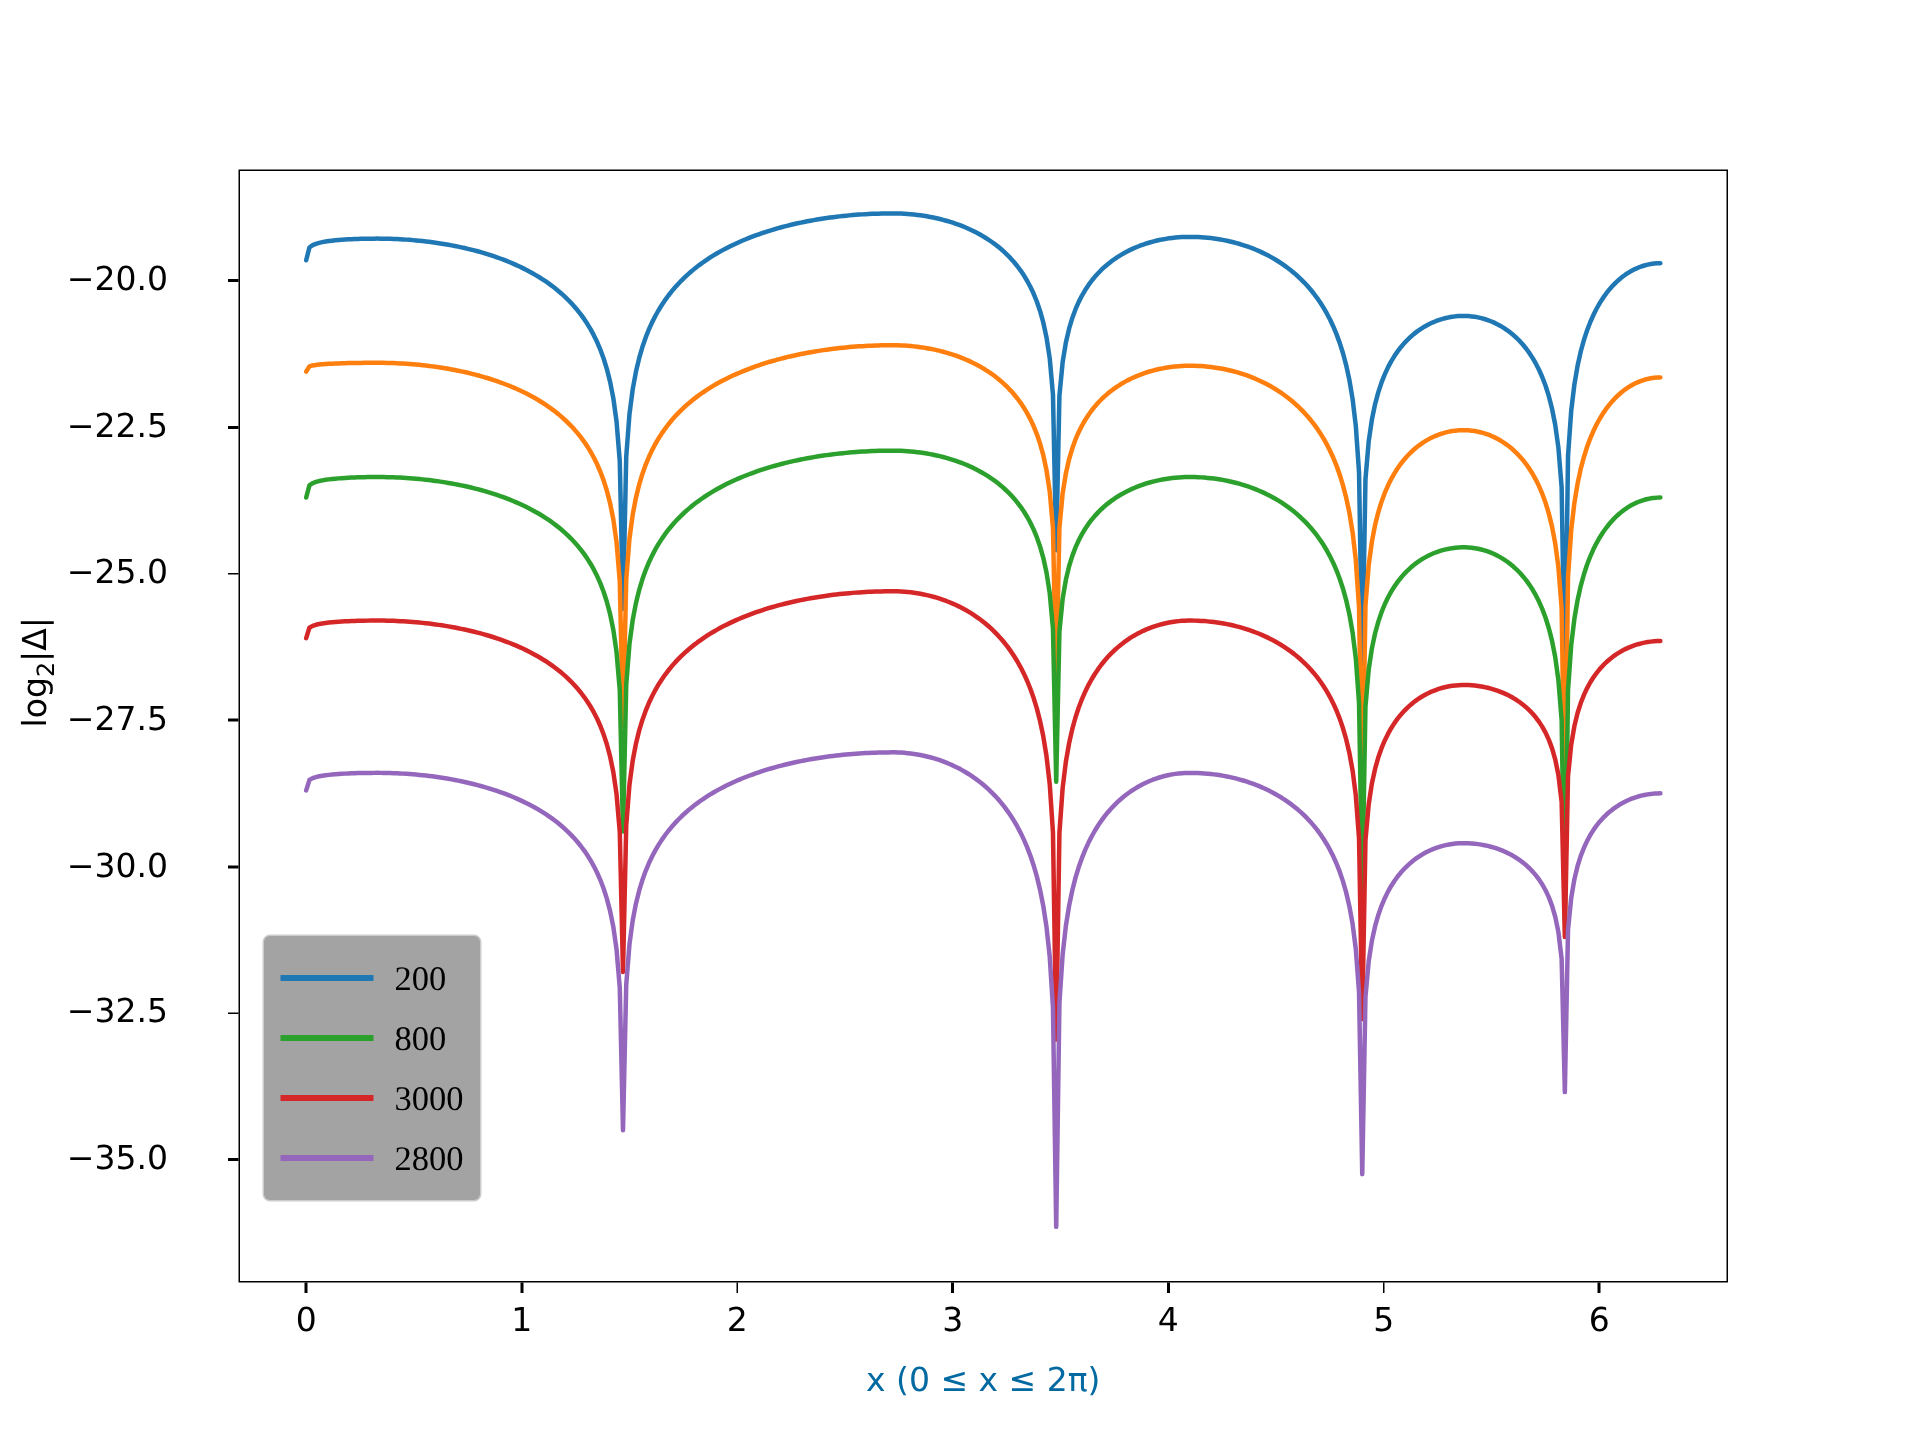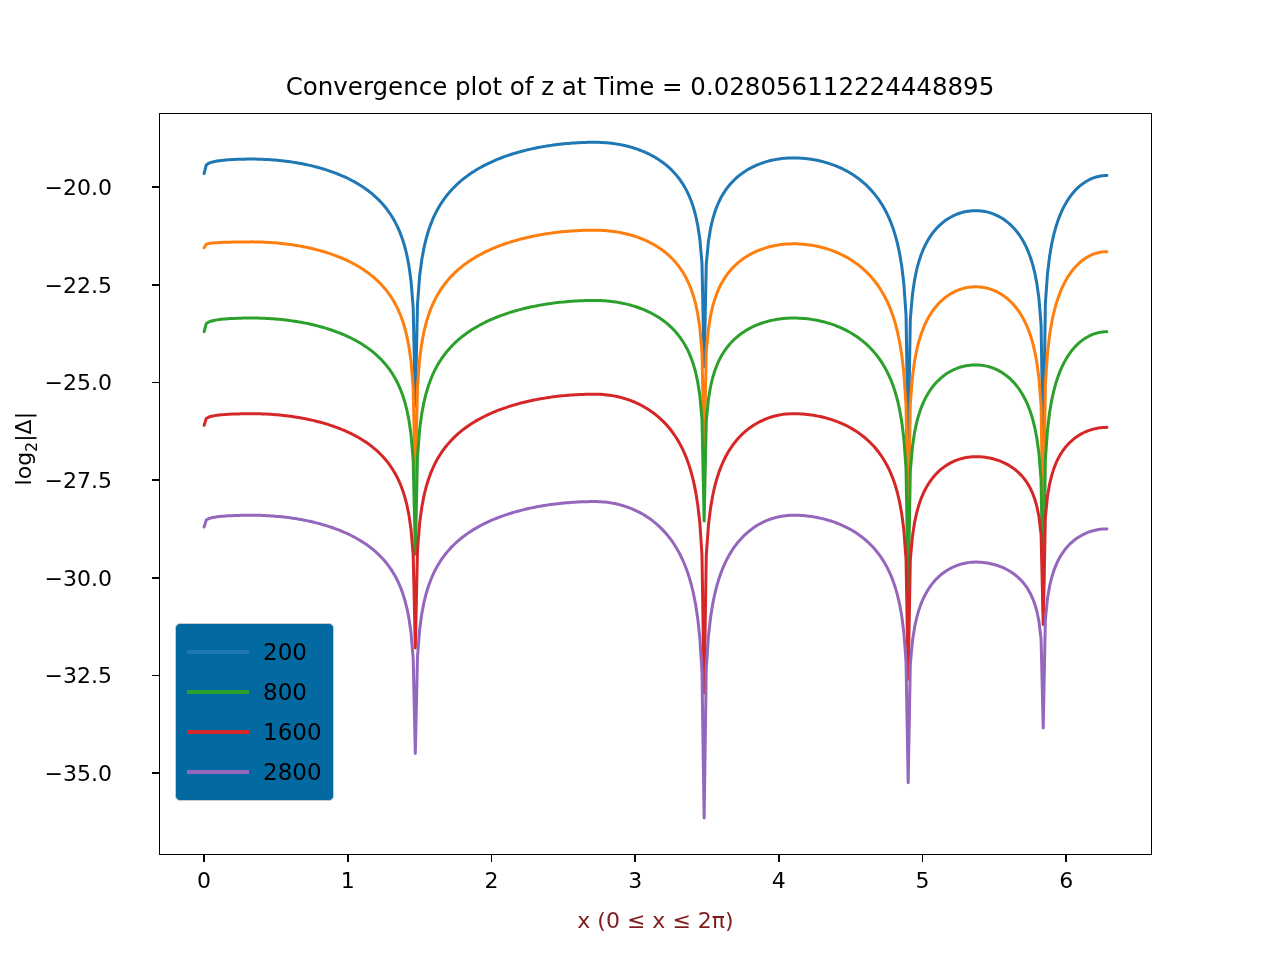--- a/index.html
+++ b/index.html
@@ -83,21 +83,21 @@
     height: 7px;
     background: #000000;
   }
   #xlabel {
     position: absolute;
     left: 159px;
     top: 908px;
     width: 993px;
     text-align: center;
     font-size: 22px;
-    color: #7f1d1d;
+    color: #0369a1;
     white-space: nowrap;
   }
   #ylabel {
     position: absolute;
     left: -74px;
     top: 434px;
     width: 200px;
     text-align: center;
     font-size: 22px;
     color: #000000;
@@ -105,24 +105,25 @@
     white-space: nowrap;
   }
   #ylabel sub {
     font-size: 0.72em;
   }
   #legend {
     position: absolute;
     left: 175px;
     top: 623px;
     padding: 8px 11px;
-    background: #0369a1;
+    background: #a3a3a3;
     border: 1.1px solid #cccccc;
     border-radius: 5px;
     box-sizing: border-box;
+    font-family: Liberation Serif, serif;
   }
   .legend-row {
     display: flex;
     align-items: center;
     height: 40px;
   }
   .legend-swatch {
     width: 62px;
     height: 4px;
     margin-right: 14px;
@@ -133,21 +134,20 @@
     color: #000000;
     line-height: 1;
     white-space: nowrap;
   }
 </style>
 </head>
 <body>
 
 <div id="figure">
 
-  <div id="plot-title">Convergence plot of z at Time = 0.028056112224448895</div>
 
   <div id="axes-area">
     <div id="axes-frame"></div>
     <svg id="curves-svg" viewBox="0 0 993 742" preserveAspectRatio="none">
         <path d="M45.12,60.53 L47.27,51.99 L49.43,50.45 L51.58,49.55 L53.74,48.92 L55.89,48.44 L58.05,48.05 L60.20,47.73 L62.36,47.46 L64.51,47.23 L66.67,47.03 L68.82,46.86 L70.98,46.71 L73.14,46.58 L75.29,46.47 L77.45,46.37 L79.60,46.29 L81.76,46.23 L83.91,46.17 L86.07,46.13 L88.22,46.11 L90.38,46.09 L92.53,46.08 L94.69,46.09 L96.84,46.11 L99.00,46.16 L101.15,46.21 L103.31,46.29 L105.46,46.38 L107.62,46.48 L109.77,46.61 L111.93,46.75 L114.09,46.90 L116.24,47.08 L118.40,47.27 L120.55,47.48 L122.71,47.71 L124.86,47.95 L127.02,48.21 L129.17,48.49 L131.33,48.79 L133.48,49.11 L135.64,49.45 L137.79,49.80 L139.95,50.18 L142.10,50.57 L144.26,50.99 L146.41,51.43 L148.57,51.89 L150.72,52.37 L152.88,52.88 L155.04,53.40 L157.19,53.96 L159.35,54.53 L161.50,55.14 L163.66,55.76 L165.81,56.42 L167.97,57.10 L170.12,57.81 L172.28,58.56 L174.43,59.33 L176.59,60.14 L178.74,60.98 L180.90,61.86 L183.05,62.77 L185.21,63.72 L187.36,64.72 L189.52,65.75 L191.67,66.84 L193.83,67.97 L195.98,69.15 L198.14,70.39 L200.30,71.68 L202.45,73.04 L204.61,74.47 L206.76,75.96 L208.92,77.54 L211.07,79.20 L213.23,80.95 L215.38,82.80 L217.54,84.77 L219.69,86.86 L221.85,89.08 L224.00,91.47 L226.16,94.02 L228.31,96.78 L230.47,99.78 L232.62,103.04 L234.78,106.63 L236.93,110.60 L239.09,115.06 L241.25,120.12 L243.40,125.98 L245.56,132.92 L247.71,141.42 L249.87,152.40 L252.02,167.89 L254.18,194.38 L256.33,292.89 L256.33,292.89 L258.49,191.44 L260.64,163.14 L262.80,146.60 L264.95,134.87 L267.11,125.78 L269.26,118.37 L271.42,112.10 L273.57,106.69 L275.73,101.92 L277.88,97.66 L280.04,93.82 L282.20,90.33 L284.35,87.12 L286.51,84.16 L288.66,81.41 L290.82,78.85 L292.97,76.46 L295.13,74.21 L297.28,72.09 L299.44,70.09 L301.59,68.20 L303.75,66.41 L305.90,64.70 L308.06,63.08 L310.21,61.53 L312.37,60.06 L314.52,58.65 L316.68,57.30 L318.83,56.00 L320.99,54.77 L323.15,53.58 L325.30,52.44 L327.46,51.34 L329.61,50.29 L331.77,49.28 L333.92,48.30 L336.08,47.37 L338.23,46.47 L340.39,45.60 L342.54,44.76 L344.70,43.96 L346.85,43.19 L349.01,42.44 L351.16,41.72 L353.32,41.03 L355.47,40.36 L357.63,39.72 L359.78,39.11 L361.94,38.51 L364.10,37.94 L366.25,37.39 L368.41,36.87 L370.56,36.36 L372.72,35.88 L374.87,35.41 L377.03,34.97 L379.18,34.54 L381.34,34.13 L383.49,33.74 L385.65,33.37 L387.80,33.02 L389.96,32.68 L392.11,32.36 L394.27,32.06 L396.42,31.78 L398.58,31.51 L400.73,31.26 L402.89,31.02 L405.05,30.80 L407.20,30.59 L409.36,30.40 L411.51,30.23 L413.67,30.07 L415.82,29.92 L417.98,29.80 L420.13,29.68 L422.29,29.58 L424.44,29.50 L426.60,29.43 L428.75,29.37 L430.91,29.33 L433.06,29.30 L435.22,29.29 L437.37,29.30 L439.53,29.34 L441.68,29.41 L443.84,29.51 L446.00,29.65 L448.15,29.83 L450.31,30.04 L452.46,30.28 L454.62,30.56 L456.77,30.88 L458.93,31.23 L461.08,31.62 L463.24,32.04 L465.39,32.51 L467.55,33.02 L469.70,33.56 L471.86,34.16 L474.01,34.79 L476.17,35.47 L478.32,36.20 L480.48,36.98 L482.63,37.81 L484.79,38.69 L486.95,39.64 L489.10,40.64 L491.26,41.71 L493.41,42.84 L495.57,44.05 L497.72,45.34 L499.88,46.71 L502.03,48.17 L504.19,49.73 L506.34,51.40 L508.50,53.19 L510.65,55.11 L512.81,57.18 L514.96,59.42 L517.12,61.84 L519.27,64.49 L521.43,67.38 L523.58,70.58 L525.74,74.14 L527.89,78.14 L530.05,82.70 L532.21,87.99 L534.36,94.27 L536.52,101.98 L538.67,111.95 L540.83,126.02 L542.98,150.11 L545.14,253.84 L545.14,253.84 L547.28,150.86 L549.43,128.45 L551.58,115.37 L553.73,106.11 L555.88,98.96 L558.02,93.14 L560.17,88.26 L562.32,84.05 L564.47,80.37 L566.61,77.11 L568.76,74.19 L570.91,71.56 L573.06,69.16 L575.20,66.98 L577.35,64.97 L579.50,63.13 L581.65,61.43 L583.80,59.86 L585.94,58.40 L588.09,57.06 L590.24,55.81 L592.39,54.65 L594.53,53.58 L596.68,52.59 L598.83,51.67 L600.98,50.82 L603.12,50.04 L605.27,49.32 L607.42,48.67 L609.57,48.07 L611.72,47.53 L613.86,47.04 L616.01,46.61 L618.16,46.23 L620.31,45.89 L622.45,45.61 L624.60,45.38 L626.75,45.19 L628.90,45.05 L631.04,44.96 L633.19,44.92 L635.34,44.92 L637.49,44.95 L639.64,45.03 L641.78,45.15 L643.93,45.30 L646.08,45.50 L648.23,45.73 L650.37,46.00 L652.52,46.32 L654.67,46.67 L656.82,47.06 L658.96,47.50 L661.11,47.98 L663.26,48.51 L665.41,49.08 L667.56,49.69 L669.70,50.36 L671.85,51.07 L674.00,51.83 L676.15,52.65 L678.29,53.51 L680.44,54.44 L682.59,55.42 L684.74,56.47 L686.89,57.58 L689.03,58.76 L691.18,60.01 L693.33,61.33 L695.48,62.74 L697.62,64.23 L699.77,65.81 L701.92,67.49 L704.07,69.28 L706.21,71.18 L708.36,73.21 L710.51,75.37 L712.66,77.68 L714.81,80.16 L716.95,82.83 L719.10,85.71 L721.25,88.83 L723.40,92.23 L725.54,95.95 L727.69,100.05 L729.84,104.62 L731.99,109.74 L734.13,115.58 L736.28,122.35 L738.43,130.39 L740.58,140.25 L742.73,153.00 L744.87,170.99 L747.02,201.79 L749.17,331.95 L749.17,331.95 L751.31,206.47 L753.46,181.36 L755.60,166.72 L757.74,156.38 L759.89,148.42 L762.03,141.97 L764.18,136.57 L766.32,131.95 L768.46,127.94 L770.61,124.40 L772.75,121.26 L774.89,118.46 L777.04,115.94 L779.18,113.67 L781.33,111.62 L783.47,109.76 L785.61,108.08 L787.76,106.56 L789.90,105.19 L792.05,103.96 L794.19,102.85 L796.33,101.87 L798.48,100.99 L800.62,100.23 L802.76,99.57 L804.91,99.01 L807.05,98.55 L809.20,98.19 L811.34,97.91 L813.48,97.73 L815.63,97.64 L817.77,97.64 L819.92,97.74 L822.06,97.93 L824.20,98.21 L826.35,98.60 L828.49,99.08 L830.63,99.67 L832.78,100.36 L834.92,101.16 L837.07,102.08 L839.21,103.11 L841.35,104.27 L843.50,105.57 L845.64,107.01 L847.79,108.61 L849.93,110.37 L852.07,112.32 L854.22,114.47 L856.36,116.86 L858.50,119.50 L860.65,122.45 L862.79,125.74 L864.94,129.45 L867.08,133.67 L869.22,138.52 L871.37,144.18 L873.51,150.96 L875.66,159.32 L877.80,170.17 L879.94,185.54 L882.09,211.91 L884.23,343.66 L884.23,343.66 L886.35,190.95 L888.48,160.82 L890.60,143.26 L892.72,130.87 L894.84,121.33 L896.97,113.61 L899.09,107.16 L901.21,101.65 L903.33,96.86 L905.46,92.66 L907.58,88.93 L909.70,85.61 L911.83,82.64 L913.95,79.97 L916.07,77.56 L918.19,75.40 L920.32,73.45 L922.44,71.70 L924.56,70.13 L926.68,68.74 L928.81,67.50 L930.93,66.41 L933.05,65.47 L935.17,64.66 L937.30,63.99 L939.42,63.44 L941.54,63.02 L943.66,62.72 L945.79,62.54 L947.91,62.48" fill="none" stroke="#1f77b4" stroke-width="3" stroke-linecap="round" stroke-linejoin="round"></path>
         <path d="M45.12,134.73 L47.27,131.27 L49.43,130.64 L51.58,130.28 L53.74,130.02 L55.89,129.83 L58.05,129.67 L60.20,129.54 L62.36,129.43 L64.51,129.34 L66.67,129.26 L68.82,129.19 L70.98,129.13 L73.14,129.08 L75.29,129.03 L77.45,128.99 L79.60,128.96 L81.76,128.93 L83.91,128.91 L86.07,128.89 L88.22,128.88 L90.38,128.88 L92.53,128.87 L94.69,128.88 L96.84,128.91 L99.00,128.95 L101.15,129.00 L103.31,129.07 L105.46,129.16 L107.62,129.27 L109.77,129.39 L111.93,129.53 L114.09,129.68 L116.24,129.85 L118.40,130.04 L120.55,130.24 L122.71,130.47 L124.86,130.71 L127.02,130.96 L129.17,131.24 L131.33,131.53 L133.48,131.84 L135.64,132.17 L137.79,132.52 L139.95,132.89 L142.10,133.28 L144.26,133.69 L146.41,134.12 L148.57,134.57 L150.72,135.04 L152.88,135.54 L155.04,136.06 L157.19,136.60 L159.35,137.16 L161.50,137.75 L163.66,138.37 L165.81,139.01 L167.97,139.68 L170.12,140.38 L172.28,141.11 L174.43,141.87 L176.59,142.66 L178.74,143.49 L180.90,144.35 L183.05,145.24 L185.21,146.18 L187.36,147.15 L189.52,148.17 L191.67,149.23 L193.83,150.34 L195.98,151.50 L198.14,152.72 L200.30,153.99 L202.45,155.32 L204.61,156.72 L206.76,158.19 L208.92,159.73 L211.07,161.36 L213.23,163.08 L215.38,164.90 L217.54,166.83 L219.69,168.87 L221.85,171.06 L224.00,173.40 L226.16,175.91 L228.31,178.61 L230.47,181.55 L232.62,184.75 L234.78,188.27 L236.93,192.17 L239.09,196.54 L241.25,201.51 L243.40,207.25 L245.56,214.06 L247.71,222.41 L249.87,233.18 L252.02,248.37 L254.18,274.36 L256.33,371.00 L256.33,371.00 L258.49,273.30 L260.64,246.06 L262.80,230.13 L264.95,218.83 L267.11,210.08 L269.26,202.94 L271.42,196.90 L273.57,191.69 L275.73,187.10 L277.88,183.00 L280.04,179.30 L282.20,175.93 L284.35,172.85 L286.51,169.99 L288.66,167.35 L290.82,164.89 L292.97,162.58 L295.13,160.41 L297.28,158.37 L299.44,156.45 L301.59,154.63 L303.75,152.90 L305.90,151.26 L308.06,149.70 L310.21,148.21 L312.37,146.78 L314.52,145.43 L316.68,144.13 L318.83,142.88 L320.99,141.69 L323.15,140.55 L325.30,139.45 L327.46,138.39 L329.61,137.38 L331.77,136.41 L333.92,135.47 L336.08,134.57 L338.23,133.70 L340.39,132.86 L342.54,132.06 L344.70,131.28 L346.85,130.54 L349.01,129.82 L351.16,129.13 L353.32,128.46 L355.47,127.82 L357.63,127.20 L359.78,126.61 L361.94,126.04 L364.10,125.49 L366.25,124.96 L368.41,124.46 L370.56,123.97 L372.72,123.50 L374.87,123.05 L377.03,122.63 L379.18,122.21 L381.34,121.82 L383.49,121.45 L385.65,121.09 L387.80,120.75 L389.96,120.43 L392.11,120.12 L394.27,119.83 L396.42,119.55 L398.58,119.29 L400.73,119.05 L402.89,118.82 L405.05,118.61 L407.20,118.41 L409.36,118.23 L411.51,118.06 L413.67,117.91 L415.82,117.77 L417.98,117.64 L420.13,117.53 L422.29,117.44 L424.44,117.36 L426.60,117.29 L428.75,117.24 L430.91,117.20 L433.06,117.17 L435.22,117.16 L437.37,117.17 L439.53,117.20 L441.68,117.28 L443.84,117.39 L446.00,117.53 L448.15,117.70 L450.31,117.91 L452.46,118.16 L454.62,118.44 L456.77,118.76 L458.93,119.11 L461.08,119.50 L463.24,119.94 L465.39,120.41 L467.55,120.92 L469.70,121.47 L471.86,122.07 L474.01,122.71 L476.17,123.39 L478.32,124.13 L480.48,124.91 L482.63,125.75 L484.79,126.64 L486.95,127.59 L489.10,128.61 L491.26,129.68 L493.41,130.83 L495.57,132.05 L497.72,133.35 L499.88,134.73 L502.03,136.20 L504.19,137.78 L506.34,139.46 L508.50,141.27 L510.65,143.21 L512.81,145.29 L514.96,147.55 L517.12,149.99 L519.27,152.66 L521.43,155.58 L523.58,158.81 L525.74,162.40 L527.89,166.43 L530.05,171.03 L532.21,176.37 L534.36,182.70 L536.52,190.48 L538.67,200.53 L540.83,214.73 L542.98,239.03 L545.14,343.66 L545.14,343.66 L547.28,238.75 L549.43,215.93 L551.58,202.60 L553.73,193.17 L555.88,185.89 L558.02,179.96 L560.17,174.98 L562.32,170.70 L564.47,166.95 L566.61,163.63 L568.76,160.65 L570.91,157.97 L573.06,155.53 L575.20,153.30 L577.35,151.26 L579.50,149.39 L581.65,147.65 L583.80,146.05 L585.94,144.57 L588.09,143.20 L590.24,141.93 L592.39,140.75 L594.53,139.66 L596.68,138.65 L598.83,137.71 L600.98,136.85 L603.12,136.05 L605.27,135.32 L607.42,134.65 L609.57,134.04 L611.72,133.49 L613.86,133.00 L616.01,132.56 L618.16,132.17 L620.31,131.83 L622.45,131.54 L624.60,131.30 L626.75,131.11 L628.90,130.97 L631.04,130.88 L633.19,130.83 L635.34,130.83 L637.49,130.87 L639.64,130.95 L641.78,131.07 L643.93,131.23 L646.08,131.43 L648.23,131.67 L650.37,131.95 L652.52,132.27 L654.67,132.63 L656.82,133.04 L658.96,133.49 L661.11,133.98 L663.26,134.52 L665.41,135.11 L667.56,135.74 L669.70,136.42 L671.85,137.15 L674.00,137.93 L676.15,138.77 L678.29,139.66 L680.44,140.62 L682.59,141.63 L684.74,142.70 L686.89,143.84 L689.03,145.05 L691.18,146.34 L693.33,147.70 L695.48,149.14 L697.62,150.67 L699.77,152.30 L701.92,154.02 L704.07,155.86 L706.21,157.81 L708.36,159.89 L710.51,162.11 L712.66,164.49 L714.81,167.04 L716.95,169.78 L719.10,172.74 L721.25,175.94 L723.40,179.43 L725.54,183.26 L727.69,187.47 L729.84,192.16 L731.99,197.42 L734.13,203.42 L736.28,210.38 L738.43,218.63 L740.58,228.76 L742.73,241.86 L744.87,260.34 L747.02,291.98 L749.17,425.67 L749.17,425.67 L751.31,290.78 L753.46,263.79 L755.60,248.05 L757.74,236.94 L759.89,228.38 L762.03,221.45 L764.18,215.64 L766.32,210.68 L768.46,206.36 L770.61,202.56 L772.75,199.19 L774.89,196.18 L777.04,193.47 L779.18,191.03 L781.33,188.82 L783.47,186.83 L785.61,185.02 L787.76,183.39 L789.90,181.91 L792.05,180.59 L794.19,179.40 L796.33,178.34 L798.48,177.40 L800.62,176.58 L802.76,175.87 L804.91,175.27 L807.05,174.77 L809.20,174.38 L811.34,174.09 L813.48,173.89 L815.63,173.80 L817.77,173.80 L819.92,173.90 L822.06,174.09 L824.20,174.39 L826.35,174.79 L828.49,175.29 L830.63,175.90 L832.78,176.62 L834.92,177.46 L837.07,178.41 L839.21,179.48 L841.35,180.69 L843.50,182.04 L845.64,183.54 L847.79,185.19 L849.93,187.03 L852.07,189.05 L854.22,191.29 L856.36,193.77 L858.50,196.52 L860.65,199.58 L862.79,203.01 L864.94,206.87 L867.08,211.25 L869.22,216.29 L871.37,222.18 L873.51,229.23 L875.66,237.92 L877.80,249.20 L879.94,265.18 L882.09,292.60 L884.23,429.58 L884.23,429.58 L886.35,271.56 L888.48,240.39 L890.60,222.22 L892.72,209.40 L894.84,199.53 L896.97,191.54 L899.09,184.86 L901.21,179.16 L903.33,174.21 L905.46,169.86 L907.58,166.00 L909.70,162.57 L911.83,159.49 L913.95,156.73 L916.07,154.24 L918.19,152.00 L920.32,149.99 L922.44,148.17 L924.56,146.55 L926.68,145.11 L928.81,143.83 L930.93,142.70 L933.05,141.73 L935.17,140.89 L937.30,140.19 L939.42,139.63 L941.54,139.19 L943.66,138.88 L945.79,138.70 L947.91,138.64" fill="none" stroke="#ff7f0e" stroke-width="3" stroke-linecap="round" stroke-linejoin="round"></path>
         <path d="M45.12,218.69 L47.27,210.62 L49.43,209.15 L51.58,208.30 L53.74,207.71 L55.89,207.25 L58.05,206.89 L60.20,206.58 L62.36,206.33 L64.51,206.11 L66.67,205.92 L68.82,205.76 L70.98,205.62 L73.14,205.50 L75.29,205.39 L77.45,205.30 L79.60,205.23 L81.76,205.16 L83.91,205.11 L86.07,205.08 L88.22,205.05 L90.38,205.03 L92.53,205.03 L94.69,205.03 L96.84,205.06 L99.00,205.10 L101.15,205.15 L103.31,205.22 L105.46,205.31 L107.62,205.41 L109.77,205.53 L111.93,205.66 L114.09,205.81 L116.24,205.98 L118.40,206.16 L120.55,206.36 L122.71,206.58 L124.86,206.81 L127.02,207.06 L129.17,207.33 L131.33,207.62 L133.48,207.92 L135.64,208.25 L137.79,208.59 L139.95,208.95 L142.10,209.33 L144.26,209.73 L146.41,210.15 L148.57,210.59 L150.72,211.05 L152.88,211.53 L155.04,212.04 L157.19,212.56 L159.35,213.12 L161.50,213.69 L163.66,214.29 L165.81,214.92 L167.97,215.58 L170.12,216.26 L172.28,216.97 L174.43,217.71 L176.59,218.48 L178.74,219.29 L180.90,220.13 L183.05,221.00 L185.21,221.91 L187.36,222.86 L189.52,223.86 L191.67,224.89 L193.83,225.98 L195.98,227.11 L198.14,228.29 L200.30,229.53 L202.45,230.83 L204.61,232.20 L206.76,233.63 L208.92,235.14 L211.07,236.73 L213.23,238.40 L215.38,240.18 L217.54,242.06 L219.69,244.06 L221.85,246.19 L224.00,248.47 L226.16,250.92 L228.31,253.56 L230.47,256.43 L232.62,259.55 L234.78,262.98 L236.93,266.79 L239.09,271.05 L241.25,275.90 L243.40,281.51 L245.56,288.15 L247.71,296.30 L249.87,306.81 L252.02,321.63 L254.18,346.99 L256.33,441.29 L256.33,441.29 L258.49,343.60 L260.64,316.35 L262.80,300.42 L264.95,289.13 L267.11,280.37 L269.26,273.23 L271.42,267.20 L273.57,261.98 L275.73,257.39 L277.88,253.29 L280.04,249.60 L282.20,246.23 L284.35,243.14 L286.51,240.29 L288.66,237.64 L290.82,235.18 L292.97,232.87 L295.13,230.71 L297.28,228.67 L299.44,226.74 L301.59,224.92 L303.75,223.19 L305.90,221.55 L308.06,219.99 L310.21,218.50 L312.37,217.08 L314.52,215.72 L316.68,214.42 L318.83,213.18 L320.99,211.98 L323.15,210.84 L325.30,209.74 L327.46,208.69 L329.61,207.67 L331.77,206.70 L333.92,205.76 L336.08,204.86 L338.23,203.99 L340.39,203.16 L342.54,202.35 L344.70,201.58 L346.85,200.83 L349.01,200.12 L351.16,199.42 L353.32,198.76 L355.47,198.12 L357.63,197.50 L359.78,196.91 L361.94,196.33 L364.10,195.79 L366.25,195.26 L368.41,194.75 L370.56,194.26 L372.72,193.80 L374.87,193.35 L377.03,192.92 L379.18,192.51 L381.34,192.12 L383.49,191.74 L385.65,191.38 L387.80,191.04 L389.96,190.72 L392.11,190.41 L394.27,190.12 L396.42,189.85 L398.58,189.59 L400.73,189.35 L402.89,189.12 L405.05,188.91 L407.20,188.71 L409.36,188.52 L411.51,188.36 L413.67,188.20 L415.82,188.06 L417.98,187.94 L420.13,187.83 L422.29,187.73 L424.44,187.65 L426.60,187.58 L428.75,187.53 L430.91,187.49 L433.06,187.47 L435.22,187.45 L437.37,187.46 L439.53,187.50 L441.68,187.57 L443.84,187.67 L446.00,187.81 L448.15,187.98 L450.31,188.19 L452.46,188.43 L454.62,188.70 L456.77,189.01 L458.93,189.36 L461.08,189.74 L463.24,190.16 L465.39,190.62 L467.55,191.11 L469.70,191.65 L471.86,192.23 L474.01,192.86 L476.17,193.53 L478.32,194.24 L480.48,195.01 L482.63,195.82 L484.79,196.69 L486.95,197.62 L489.10,198.61 L491.26,199.65 L493.41,200.77 L495.57,201.96 L497.72,203.22 L499.88,204.57 L502.03,206.01 L504.19,207.54 L506.34,209.18 L508.50,210.94 L510.65,212.83 L512.81,214.86 L514.96,217.06 L517.12,219.44 L519.27,222.04 L521.43,224.88 L523.58,228.03 L525.74,231.52 L527.89,235.45 L530.05,239.93 L532.21,245.13 L534.36,251.30 L536.52,258.88 L538.67,268.67 L540.83,282.50 L542.98,306.18 L545.14,408.10 L545.14,408.10 L547.28,308.00 L549.43,286.22 L551.58,273.51 L553.73,264.51 L555.88,257.56 L558.02,251.91 L560.17,247.16 L562.32,243.07 L564.47,239.49 L566.61,236.32 L568.76,233.49 L570.91,230.92 L573.06,228.60 L575.20,226.47 L577.35,224.53 L579.50,222.73 L581.65,221.08 L583.80,219.56 L585.94,218.14 L588.09,216.83 L590.24,215.62 L592.39,214.50 L594.53,213.45 L596.68,212.49 L598.83,211.60 L600.98,210.77 L603.12,210.01 L605.27,209.32 L607.42,208.68 L609.57,208.10 L611.72,207.57 L613.86,207.10 L616.01,206.68 L618.16,206.31 L620.31,205.98 L622.45,205.71 L624.60,205.48 L626.75,205.30 L628.90,205.17 L631.04,205.08 L633.19,205.03 L635.34,205.03 L637.49,205.07 L639.64,205.14 L641.78,205.25 L643.93,205.40 L646.08,205.59 L648.23,205.81 L650.37,206.07 L652.52,206.37 L654.67,206.71 L656.82,207.09 L658.96,207.51 L661.11,207.97 L663.26,208.48 L665.41,209.02 L667.56,209.61 L669.70,210.25 L671.85,210.93 L674.00,211.66 L676.15,212.45 L678.29,213.28 L680.44,214.17 L682.59,215.11 L684.74,216.11 L686.89,217.18 L689.03,218.31 L691.18,219.51 L693.33,220.78 L695.48,222.13 L697.62,223.56 L699.77,225.07 L701.92,226.69 L704.07,228.40 L706.21,230.22 L708.36,232.17 L710.51,234.24 L712.66,236.46 L714.81,238.84 L716.95,241.40 L719.10,244.16 L721.25,247.16 L723.40,250.41 L725.54,253.98 L727.69,257.92 L729.84,262.29 L731.99,267.21 L734.13,272.82 L736.28,279.31 L738.43,287.02 L740.58,296.48 L742.73,308.70 L744.87,325.96 L747.02,355.50 L749.17,480.35 L749.17,480.35 L751.31,358.01 L753.46,333.52 L755.60,319.25 L757.74,309.17 L759.89,301.41 L762.03,295.12 L764.18,289.85 L766.32,285.35 L768.46,281.44 L770.61,277.99 L772.75,274.93 L774.89,272.20 L777.04,269.74 L779.18,267.53 L781.33,265.53 L783.47,263.72 L785.61,262.08 L787.76,260.60 L789.90,259.26 L792.05,258.06 L794.19,256.98 L796.33,256.02 L798.48,255.17 L800.62,254.42 L802.76,253.78 L804.91,253.24 L807.05,252.79 L809.20,252.43 L811.34,252.17 L813.48,251.99 L815.63,251.90 L817.77,251.90 L819.92,252.00 L822.06,252.19 L824.20,252.48 L826.35,252.86 L828.49,253.35 L830.63,253.94 L832.78,254.64 L834.92,255.45 L837.07,256.37 L839.21,257.41 L841.35,258.59 L843.50,259.89 L845.64,261.34 L847.79,262.95 L849.93,264.73 L852.07,266.69 L854.22,268.86 L856.36,271.27 L858.50,273.93 L860.65,276.90 L862.79,280.22 L864.94,283.96 L867.08,288.21 L869.22,293.10 L871.37,298.81 L873.51,305.64 L875.66,314.07 L877.80,325.00 L879.94,340.50 L882.09,367.08 L884.23,499.87 L884.23,499.87 L886.35,347.16 L888.48,317.03 L890.60,299.47 L892.72,287.08 L894.84,277.54 L896.97,269.82 L899.09,263.37 L901.21,257.86 L903.33,253.07 L905.46,248.87 L907.58,245.14 L909.70,241.82 L911.83,238.85 L913.95,236.18 L916.07,233.77 L918.19,231.61 L920.32,229.66 L922.44,227.91 L924.56,226.35 L926.68,224.95 L928.81,223.71 L930.93,222.62 L933.05,221.68 L935.17,220.87 L937.30,220.20 L939.42,219.65 L941.54,219.23 L943.66,218.93 L945.79,218.75 L947.91,218.69" fill="none" stroke="#2ca02c" stroke-width="3" stroke-linecap="round" stroke-linejoin="round"></path>
         <path d="M45.12,312.42 L47.27,305.50 L49.43,304.24 L51.58,303.52 L53.74,303.00 L55.89,302.61 L58.05,302.30 L60.20,302.04 L62.36,301.82 L64.51,301.63 L66.67,301.47 L68.82,301.33 L70.98,301.21 L73.14,301.11 L75.29,301.02 L77.45,300.94 L79.60,300.88 L81.76,300.82 L83.91,300.78 L86.07,300.75 L88.22,300.72 L90.38,300.71 L92.53,300.71 L94.69,300.71 L96.84,300.74 L99.00,300.78 L101.15,300.83 L103.31,300.90 L105.46,300.99 L107.62,301.09 L109.77,301.20 L111.93,301.34 L114.09,301.49 L116.24,301.65 L118.40,301.83 L120.55,302.03 L122.71,302.25 L124.86,302.48 L127.02,302.73 L129.17,302.99 L131.33,303.28 L133.48,303.58 L135.64,303.90 L137.79,304.24 L139.95,304.59 L142.10,304.97 L144.26,305.37 L146.41,305.78 L148.57,306.22 L150.72,306.68 L152.88,307.16 L155.04,307.66 L157.19,308.18 L159.35,308.73 L161.50,309.30 L163.66,309.90 L165.81,310.52 L167.97,311.17 L170.12,311.84 L172.28,312.55 L174.43,313.28 L176.59,314.05 L178.74,314.85 L180.90,315.68 L183.05,316.55 L185.21,317.45 L187.36,318.40 L189.52,319.38 L191.67,320.41 L193.83,321.48 L195.98,322.60 L198.14,323.78 L200.30,325.01 L202.45,326.30 L204.61,327.65 L206.76,329.07 L208.92,330.57 L211.07,332.14 L213.23,333.81 L215.38,335.57 L217.54,337.43 L219.69,339.42 L221.85,341.53 L224.00,343.79 L226.16,346.22 L228.31,348.84 L230.47,351.68 L232.62,354.78 L234.78,358.18 L236.93,361.96 L239.09,366.19 L241.25,371.00 L243.40,376.56 L245.56,383.15 L247.71,391.22 L249.87,401.64 L252.02,416.35 L254.18,441.50 L256.33,535.02 L256.33,535.02 L258.49,437.32 L260.64,410.08 L262.80,394.15 L264.95,382.85 L267.11,374.10 L269.26,366.96 L271.42,360.93 L273.57,355.71 L275.73,351.12 L277.88,347.02 L280.04,343.32 L282.20,339.96 L284.35,336.87 L286.51,334.02 L288.66,331.37 L290.82,328.91 L292.97,326.60 L295.13,324.43 L297.28,322.40 L299.44,320.47 L301.59,318.65 L303.75,316.92 L305.90,315.28 L308.06,313.72 L310.21,312.23 L312.37,310.81 L314.52,309.45 L316.68,308.15 L318.83,306.90 L320.99,305.71 L323.15,304.57 L325.30,303.47 L327.46,302.41 L329.61,301.40 L331.77,300.43 L333.92,299.49 L336.08,298.59 L338.23,297.72 L340.39,296.88 L342.54,296.08 L344.70,295.31 L346.85,294.56 L349.01,293.84 L351.16,293.15 L353.32,292.48 L355.47,291.84 L357.63,291.23 L359.78,290.63 L361.94,290.06 L364.10,289.51 L366.25,288.98 L368.41,288.48 L370.56,287.99 L372.72,287.52 L374.87,287.08 L377.03,286.65 L379.18,286.24 L381.34,285.84 L383.49,285.47 L385.65,285.11 L387.80,284.77 L389.96,284.45 L392.11,284.14 L394.27,283.85 L396.42,283.57 L398.58,283.32 L400.73,283.07 L402.89,282.84 L405.05,282.63 L407.20,282.43 L409.36,282.25 L411.51,282.08 L413.67,281.93 L415.82,281.79 L417.98,281.67 L420.13,281.56 L422.29,281.46 L424.44,281.38 L426.60,281.31 L428.75,281.26 L430.91,281.22 L433.06,281.19 L435.22,281.18 L437.37,281.19 L439.53,281.24 L441.68,281.34 L443.84,281.48 L446.00,281.66 L448.15,281.90 L450.31,282.17 L452.46,282.50 L454.62,282.87 L456.77,283.29 L458.93,283.76 L461.08,284.27 L463.24,284.84 L465.39,285.46 L467.55,286.14 L469.70,286.87 L471.86,287.65 L474.01,288.50 L476.17,289.40 L478.32,290.37 L480.48,291.41 L482.63,292.51 L484.79,293.69 L486.95,294.94 L489.10,296.28 L491.26,297.70 L493.41,299.21 L495.57,300.82 L497.72,302.53 L499.88,304.35 L502.03,306.30 L504.19,308.38 L506.34,310.60 L508.50,312.98 L510.65,315.53 L512.81,318.29 L514.96,321.26 L517.12,324.49 L519.27,328.01 L521.43,331.86 L523.58,336.11 L525.74,340.85 L527.89,346.17 L530.05,352.24 L532.21,359.28 L534.36,367.63 L536.52,377.89 L538.67,391.15 L540.83,409.88 L542.98,441.93 L545.14,579.93 L545.14,579.93 L547.28,442.30 L549.43,412.35 L551.58,394.87 L553.73,382.50 L555.88,372.94 L558.02,365.17 L560.17,358.63 L562.32,353.02 L564.47,348.10 L566.61,343.74 L568.76,339.84 L570.91,336.31 L573.06,333.12 L575.20,330.19 L577.35,327.52 L579.50,325.05 L581.65,322.78 L583.80,320.68 L585.94,318.74 L588.09,316.94 L590.24,315.27 L592.39,313.73 L594.53,312.29 L596.68,310.97 L598.83,309.74 L600.98,308.60 L603.12,307.56 L605.27,306.60 L607.42,305.73 L609.57,304.93 L611.72,304.20 L613.86,303.55 L616.01,302.97 L618.16,302.46 L620.31,302.02 L622.45,301.64 L624.60,301.33 L626.75,301.08 L628.90,300.90 L631.04,300.77 L633.19,300.71 L635.34,300.71 L637.49,300.75 L639.64,300.82 L641.78,300.93 L643.93,301.07 L646.08,301.25 L648.23,301.46 L650.37,301.72 L652.52,302.01 L654.67,302.33 L656.82,302.70 L658.96,303.10 L661.11,303.55 L663.26,304.03 L665.41,304.56 L667.56,305.13 L669.70,305.74 L671.85,306.40 L674.00,307.11 L676.15,307.86 L678.29,308.67 L680.44,309.52 L682.59,310.43 L684.74,311.40 L686.89,312.43 L689.03,313.52 L691.18,314.67 L693.33,315.90 L695.48,317.20 L697.62,318.58 L699.77,320.04 L701.92,321.60 L704.07,323.25 L706.21,325.01 L708.36,326.88 L710.51,328.88 L712.66,331.02 L714.81,333.32 L716.95,335.79 L719.10,338.45 L721.25,341.34 L723.40,344.48 L725.54,347.93 L727.69,351.72 L729.84,355.94 L731.99,360.69 L734.13,366.09 L736.28,372.35 L738.43,379.79 L740.58,388.91 L742.73,400.71 L744.87,417.35 L747.02,445.85 L749.17,566.26 L749.17,566.26 L751.31,447.06 L753.46,423.20 L755.60,409.29 L757.74,399.48 L759.89,391.91 L762.03,385.78 L764.18,380.65 L766.32,376.27 L768.46,372.45 L770.61,369.10 L772.75,366.11 L774.89,363.45 L777.04,361.06 L779.18,358.90 L781.33,356.95 L783.47,355.19 L785.61,353.59 L787.76,352.15 L789.90,350.85 L792.05,349.67 L794.19,348.62 L796.33,347.69 L798.48,346.86 L800.62,346.13 L802.76,345.51 L804.91,344.98 L807.05,344.54 L809.20,344.19 L811.34,343.93 L813.48,343.76 L815.63,343.67 L817.77,343.67 L819.92,343.74 L822.06,343.87 L824.20,344.06 L826.35,344.32 L828.49,344.65 L830.63,345.05 L832.78,345.53 L834.92,346.07 L837.07,346.70 L839.21,347.40 L841.35,348.20 L843.50,349.08 L845.64,350.06 L847.79,351.15 L849.93,352.36 L852.07,353.69 L854.22,355.16 L856.36,356.79 L858.50,358.59 L860.65,360.60 L862.79,362.85 L864.94,365.38 L867.08,368.26 L869.22,371.57 L871.37,375.44 L873.51,380.06 L875.66,385.77 L877.80,393.17 L879.94,403.67 L882.09,421.66 L884.23,511.59 L884.23,511.59 L886.35,404.48 L888.48,383.34 L890.60,371.03 L892.72,362.34 L894.84,355.65 L896.97,350.23 L899.09,345.71 L901.21,341.84 L903.33,338.48 L905.46,335.54 L907.58,332.92 L909.70,330.60 L911.83,328.51 L913.95,326.64 L916.07,324.95 L918.19,323.43 L920.32,322.07 L922.44,320.84 L924.56,319.74 L926.68,318.76 L928.81,317.89 L930.93,317.13 L933.05,316.47 L935.17,315.90 L937.30,315.43 L939.42,315.04 L941.54,314.75 L943.66,314.54 L945.79,314.41 L947.91,314.37" fill="none" stroke="#d62728" stroke-width="3" stroke-linecap="round" stroke-linejoin="round"></path>
         <path d="M45.12,413.96 L47.27,407.03 L49.43,405.78 L51.58,405.05 L53.74,404.54 L55.89,404.15 L58.05,403.84 L60.20,403.58 L62.36,403.36 L64.51,403.17 L66.67,403.01 L68.82,402.87 L70.98,402.75 L73.14,402.65 L75.29,402.56 L77.45,402.48 L79.60,402.41 L81.76,402.36 L83.91,402.32 L86.07,402.28 L88.22,402.26 L90.38,402.25 L92.53,402.24 L94.69,402.25 L96.84,402.27 L99.00,402.31 L101.15,402.37 L103.31,402.44 L105.46,402.53 L107.62,402.63 L109.77,402.75 L111.93,402.88 L114.09,403.04 L116.24,403.20 L118.40,403.39 L120.55,403.59 L122.71,403.81 L124.86,404.04 L127.02,404.30 L129.17,404.57 L131.33,404.86 L133.48,405.16 L135.64,405.49 L137.79,405.83 L139.95,406.20 L142.10,406.58 L144.26,406.98 L146.41,407.40 L148.57,407.85 L150.72,408.31 L152.88,408.80 L155.04,409.31 L157.19,409.84 L159.35,410.40 L161.50,410.98 L163.66,411.59 L165.81,412.22 L167.97,412.88 L170.12,413.57 L172.28,414.28 L174.43,415.03 L176.59,415.81 L178.74,416.62 L180.90,417.47 L183.05,418.35 L185.21,419.27 L187.36,420.23 L189.52,421.23 L191.67,422.27 L193.83,423.37 L195.98,424.51 L198.14,425.70 L200.30,426.95 L202.45,428.26 L204.61,429.64 L206.76,431.08 L208.92,432.60 L211.07,434.20 L213.23,435.90 L215.38,437.68 L217.54,439.58 L219.69,441.60 L221.85,443.75 L224.00,446.05 L226.16,448.52 L228.31,451.18 L230.47,454.07 L232.62,457.22 L234.78,460.68 L236.93,464.52 L239.09,468.82 L241.25,473.70 L243.40,479.36 L245.56,486.06 L247.71,494.27 L249.87,504.86 L252.02,519.81 L254.18,545.38 L256.33,640.46 L256.33,640.46 L258.49,543.52 L260.64,516.48 L262.80,500.67 L264.95,489.46 L267.11,480.78 L269.26,473.69 L271.42,467.71 L273.57,462.53 L275.73,457.98 L277.88,453.91 L280.04,450.24 L282.20,446.90 L284.35,443.83 L286.51,441.00 L288.66,438.38 L290.82,435.93 L292.97,433.65 L295.13,431.50 L297.28,429.47 L299.44,427.56 L301.59,425.76 L303.75,424.04 L305.90,422.41 L308.06,420.86 L310.21,419.38 L312.37,417.97 L314.52,416.62 L316.68,415.34 L318.83,414.10 L320.99,412.92 L323.15,411.78 L325.30,410.69 L327.46,409.65 L329.61,408.64 L331.77,407.67 L333.92,406.74 L336.08,405.85 L338.23,404.99 L340.39,404.16 L342.54,403.36 L344.70,402.59 L346.85,401.85 L349.01,401.14 L351.16,400.45 L353.32,399.79 L355.47,399.16 L357.63,398.54 L359.78,397.95 L361.94,397.39 L364.10,396.84 L366.25,396.32 L368.41,395.82 L370.56,395.33 L372.72,394.87 L374.87,394.42 L377.03,394.00 L379.18,393.59 L381.34,393.20 L383.49,392.83 L385.65,392.48 L387.80,392.14 L389.96,391.82 L392.11,391.51 L394.27,391.22 L396.42,390.95 L398.58,390.69 L400.73,390.45 L402.89,390.23 L405.05,390.02 L407.20,389.82 L409.36,389.64 L411.51,389.47 L413.67,389.32 L415.82,389.18 L417.98,389.06 L420.13,388.95 L422.29,388.85 L424.44,388.77 L426.60,388.70 L428.75,388.65 L430.91,388.61 L433.06,388.59 L435.22,388.57 L437.37,388.58 L439.53,388.64 L441.68,388.74 L443.84,388.89 L446.00,389.09 L448.15,389.33 L450.31,389.63 L452.46,389.97 L454.62,390.36 L456.77,390.81 L458.93,391.30 L461.08,391.85 L463.24,392.45 L465.39,393.11 L467.55,393.82 L469.70,394.60 L471.86,395.43 L474.01,396.32 L476.17,397.28 L478.32,398.31 L480.48,399.40 L482.63,400.57 L484.79,401.82 L486.95,403.15 L489.10,404.56 L491.26,406.07 L493.41,407.67 L495.57,409.37 L497.72,411.18 L499.88,413.11 L502.03,415.17 L504.19,417.37 L506.34,419.72 L508.50,422.24 L510.65,424.95 L512.81,427.87 L514.96,431.02 L517.12,434.43 L519.27,438.16 L521.43,442.24 L523.58,446.74 L525.74,451.75 L527.89,457.39 L530.05,463.81 L532.21,471.26 L534.36,480.11 L536.52,490.97 L538.67,505.01 L540.83,524.84 L542.98,558.78 L545.14,704.90 L545.14,704.90 L547.28,555.72 L549.43,523.26 L551.58,504.30 L553.73,490.90 L555.88,480.54 L558.02,472.11 L560.17,465.03 L562.32,458.94 L564.47,453.61 L566.61,448.89 L568.76,444.66 L570.91,440.84 L573.06,437.37 L575.20,434.21 L577.35,431.30 L579.50,428.63 L581.65,426.17 L583.80,423.90 L585.94,421.79 L588.09,419.84 L590.24,418.03 L592.39,416.35 L594.53,414.80 L596.68,413.36 L598.83,412.03 L600.98,410.80 L603.12,409.67 L605.27,408.63 L607.42,407.68 L609.57,406.82 L611.72,406.03 L613.86,405.33 L616.01,404.70 L618.16,404.15 L620.31,403.67 L622.45,403.26 L624.60,402.92 L626.75,402.65 L628.90,402.45 L631.04,402.32 L633.19,402.25 L635.34,402.25 L637.49,402.28 L639.64,402.36 L641.78,402.46 L643.93,402.61 L646.08,402.79 L648.23,403.01 L650.37,403.26 L652.52,403.55 L654.67,403.88 L656.82,404.25 L658.96,404.66 L661.11,405.11 L663.26,405.59 L665.41,406.12 L667.56,406.70 L669.70,407.32 L671.85,407.98 L674.00,408.69 L676.15,409.45 L678.29,410.26 L680.44,411.12 L682.59,412.04 L684.74,413.02 L686.89,414.05 L689.03,415.15 L691.18,416.31 L693.33,417.55 L695.48,418.86 L697.62,420.25 L699.77,421.72 L701.92,423.29 L704.07,424.95 L706.21,426.72 L708.36,428.61 L710.51,430.63 L712.66,432.78 L714.81,435.10 L716.95,437.58 L719.10,440.27 L721.25,443.18 L723.40,446.34 L725.54,449.81 L727.69,453.63 L729.84,457.89 L731.99,462.66 L734.13,468.11 L736.28,474.42 L738.43,481.91 L740.58,491.10 L742.73,502.98 L744.87,519.75 L747.02,548.45 L749.17,669.75 L749.17,669.75 L751.31,551.59 L753.46,527.95 L755.60,514.16 L757.74,504.43 L759.89,496.93 L762.03,490.86 L764.18,485.77 L766.32,481.42 L768.46,477.64 L770.61,474.31 L772.75,471.36 L774.89,468.72 L777.04,466.35 L779.18,464.21 L781.33,462.28 L783.47,460.53 L785.61,458.95 L787.76,457.52 L789.90,456.23 L792.05,455.06 L794.19,454.02 L796.33,453.09 L798.48,452.27 L800.62,451.55 L802.76,450.93 L804.91,450.41 L807.05,449.97 L809.20,449.63 L811.34,449.37 L813.48,449.20 L815.63,449.12 L817.77,449.11 L819.92,449.18 L822.06,449.31 L824.20,449.50 L826.35,449.76 L828.49,450.08 L830.63,450.48 L832.78,450.95 L834.92,451.49 L837.07,452.10 L839.21,452.80 L841.35,453.59 L843.50,454.46 L845.64,455.43 L847.79,456.51 L849.93,457.70 L852.07,459.01 L854.22,460.47 L856.36,462.07 L858.50,463.86 L860.65,465.85 L862.79,468.07 L864.94,470.57 L867.08,473.42 L869.22,476.69 L871.37,480.51 L873.51,485.08 L875.66,490.72 L877.80,498.04 L879.94,508.41 L882.09,526.20 L884.23,615.08 L884.23,615.08 L886.35,506.91 L888.48,485.56 L890.60,473.13 L892.72,464.35 L894.84,457.59 L896.97,452.13 L899.09,447.56 L901.21,443.65 L903.33,440.26 L905.46,437.28 L907.58,434.64 L909.70,432.29 L911.83,430.19 L913.95,428.29 L916.07,426.59 L918.19,425.06 L920.32,423.68 L922.44,422.44 L924.56,421.33 L926.68,420.34 L928.81,419.46 L930.93,418.69 L933.05,418.02 L935.17,417.45 L937.30,416.98 L939.42,416.59 L941.54,416.29 L943.66,416.08 L945.79,415.95 L947.91,415.91" fill="none" stroke="#9467bd" stroke-width="3" stroke-linecap="round" stroke-linejoin="round"></path>
       </svg>
@@ -194,21 +194,21 @@
       <div class="legend-row">
         <span class="legend-swatch" style="background: rgb(31, 119, 180);"></span>
         <span class="legend-text">200</span>
       </div>
       <div class="legend-row">
         <span class="legend-swatch" style="background: rgb(44, 160, 44);"></span>
         <span class="legend-text">800</span>
       </div>
       <div class="legend-row">
         <span class="legend-swatch" style="background: rgb(214, 39, 40);"></span>
-        <span class="legend-text">1600</span>
+        <span class="legend-text">3000</span>
       </div>
       <div class="legend-row">
         <span class="legend-swatch" style="background: rgb(148, 103, 189);"></span>
         <span class="legend-text">2800</span>
       </div>
     </div>
 
 </div>
 
 </body></html>

